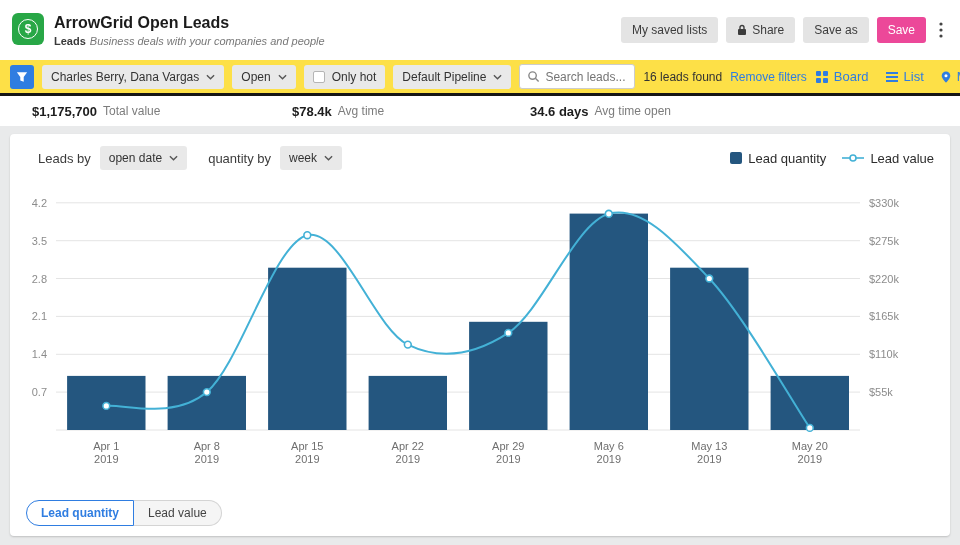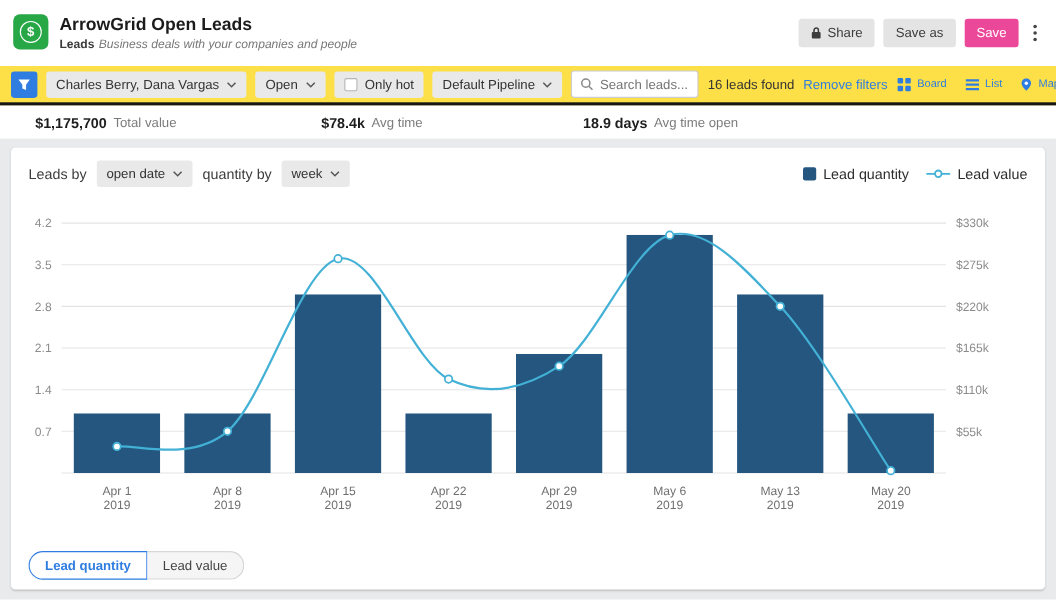--- a/index.html
+++ b/index.html
@@ -24,35 +24,35 @@
   
   .toolbar { height: 36px; background: #fde047; border-bottom: 3px solid #161616; display: flex; align-items: center; padding: 0 10px; gap: 8px; }
   .filter-btn { width: 24px; height: 24px; background: #2f7de1; border-radius: 3px; display: flex; align-items: center; justify-content: center; cursor: pointer; flex: none; }
   .chip { display: inline-flex; align-items: center; gap: 7px; background: #e9e9e9; border-radius: 3px; padding: 5px 9px; font-size: 12px; color: #333; cursor: pointer; white-space: nowrap; }
   .checkbox { width: 12px; height: 12px; border: 1px solid #b5b5b5; border-radius: 2px; background: #fff; display: inline-block; }
   .search-box { display: flex; align-items: center; gap: 5px; border: 1px solid #ccc; border-radius: 3px; height: 25px; padding: 0 7px; background: #fff; }
   .search-box input { border: none; outline: none; font-size: 12px; width: 82px; font-family: inherit; color: #333; background: transparent; }
   .results { font-size: 12px; color: #333; white-space: nowrap; }
   .link { font-size: 12px; color: #2f7de1; text-decoration: none; white-space: nowrap; }
   .views { margin-left: auto; display: flex; align-items: center; gap: 16px; padding-right: 4px; }
-  .view { display: flex; align-items: center; gap: 5px; font-size: 10px; color: #2f7de1; cursor: pointer; font-weight: 400; }
+  .view { display: flex; align-items: center; gap: 5px; font-size: 13px; color: #2f7de1; cursor: pointer; font-weight: 400; }
 
   
   .stats { height: 30px; background: #fff; display: flex; align-items: center; padding: 0 12px; }
   .stat { display: flex; align-items: center; gap: 6px; margin-left: 20px; }
   .stat .val { font-size: 13px; font-weight: 700; color: #1d1d1d; }
   .stat .lab { font-size: 12px; color: #7c7c7c; }
   .stat1 { width: 240px; }
   .stat2 { width: 218px; }
 
   
   .main { height: 416px; padding: 8px 10px 6px 10px; }
   .card { background: #fff; border-radius: 4px; box-shadow: 0 1px 2px rgba(0,0,0,.18); height: 100%; display: flex; flex-direction: column; }
   .card-head { display: flex; align-items: center; gap: 9px; padding: 12px 16px 6px 16px; }
-  .card-head .lbl { font-size: 13px; color: #3c3c3c; }
+  .card-head .lbl { font-size: 13px; color: #3c3c3c; margin-left: 12px; }
   .legend { margin-left: auto; display: flex; align-items: center; gap: 16px; font-size: 13px; color: #2d2d2d; }
   .legend-item { display: flex; align-items: center; gap: 6px; }
   .legend-swatch { width: 12px; height: 12px; border-radius: 2px; display: inline-block; }
   .chart-wrap { flex: 1; padding: 0 0 0 0; }
   .card-foot { padding: 8px 16px 12px 16px; }
   .seg { display: inline-flex; }
   .seg button { font-family: inherit; font-size: 12px; padding: 5px 14px; cursor: pointer; }
   .seg .seg-active { border: 1px solid #2f7de1; color: #2f7de1; background: #fff; border-radius: 14px 0 0 14px; font-weight: 700; }
   .seg .seg-idle { border: 1px solid #d4d4d4; border-left: none; color: #444; background: #f5f5f5; border-radius: 0 14px 14px 0; }
 
@@ -67,20 +67,21 @@
       <span class="logo-circle"></span>
     </div>
     <div class="titles">
       <h1>ArrowGrid Open Leads</h1>
       <div class="subtitle">
         <b>Leads</b><i>Business deals with your companies and people</i>
       </div>
     </div>
   </div>
   <div class="top-actions">
+    <button class="btn">My saved lists</button>
     <button class="btn">
       <svg width="10" height="12" viewBox="0 0 10 12">
           <rect x="1" y="5" width="8" height="6" rx="1" fill="#3c3c3c"></rect>
           <path d="M3 5 V3.5 a2 2 0 0 1 4 0 V5" fill="none" stroke="#3c3c3c" stroke-width="1.4"></path>
         </svg>
       <span>Share</span>
     </button>
     <button class="btn">Save as</button>
     <button class="btn save">Save</button>
     <div class="kebab">
@@ -163,21 +164,21 @@
 <div class="stats">
   <div class="stat stat1">
     <span class="val">$1,175,700</span>
     <span class="lab">Total value</span>
   </div>
   <div class="stat stat2">
     <span class="val">$78.4k</span>
     <span class="lab">Avg time</span>
   </div>
   <div class="stat">
-    <span class="val">18.9 days</span>
+    <span class="val">34.6 days</span>
     <span class="lab">Avg time open</span>
   </div>
 </div>
 
 <div class="main">
   <div class="card">
     <div class="card-head">
       <span class="lbl">Leads by</span>
       <span class="chip">
         <span>open date</span>

